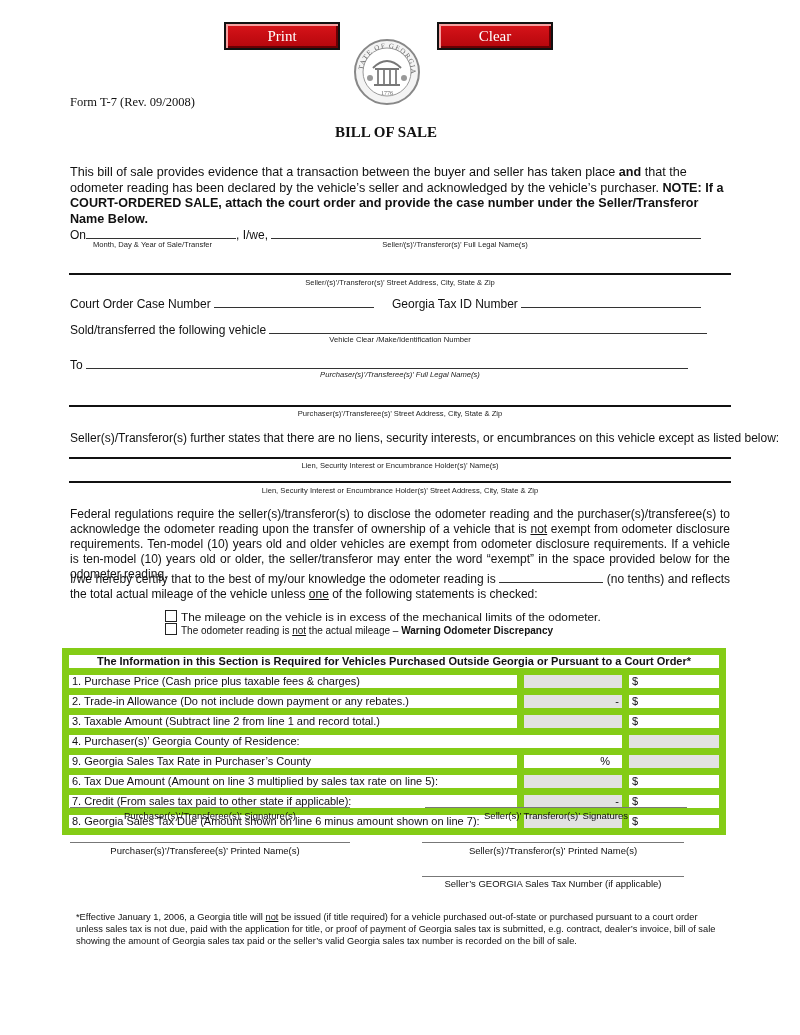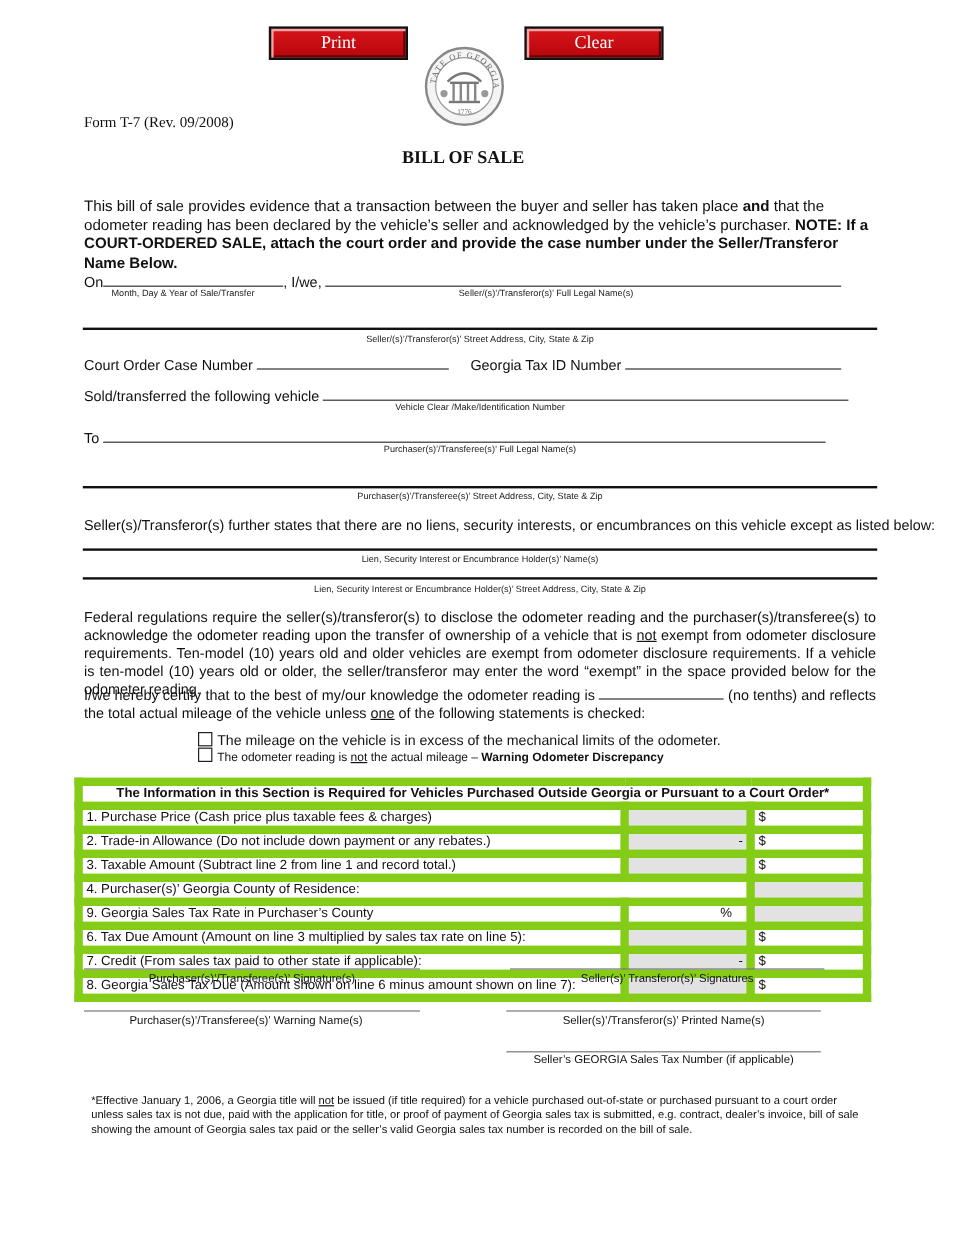--- a/index.html
+++ b/index.html
@@ -88,21 +88,21 @@
 <div class="field-row" style="top:322px;">
   <span>Sold/transferred the following vehicle</span>
   <span class="blank" style="width:438px;"></span>
 </div>
 <div class="caption" style="left:250px; width:300px; top:335px;">Vehicle Clear /Make/Identification Number</div>
 
 <div class="field-row" style="top:357px;">
   <span>To</span>
   <span class="blank" style="width:602px;"></span>
 </div>
-<div class="caption" style="left:70px; width:660px; top:370px;">Purchaser(s)’/Transferee(s)’ Full Legal Name(s)</div>
+<div class="caption" style="left:70px; width:660px; top:370px;font-style:italic;">Purchaser(s)’/Transferee(s)’ Full Legal Name(s)</div>
 
 <div class="thick" style="left:69px; width:662px; top:405px;"></div>
 <div class="caption" style="left:69px; width:662px; top:409px;">Purchaser(s)’/Transferee(s)’ Street Address, City, State &amp; Zip</div>
 
 <div class="abs" style="left:70px; top:431px; font-size:12px; white-space:nowrap;">Seller(s)/Transferor(s) further states that there are no liens, security interests, or encumbrances on this vehicle except as listed below:</div>
 <div class="thick" style="left:69px; width:662px; top:457px;"></div>
 <div class="caption" style="left:69px; width:662px; top:461px;">Lien, Security Interest or Encumbrance Holder(s)’ Name(s)</div>
 <div class="thick" style="left:69px; width:662px; top:481px;"></div>
 <div class="caption" style="left:69px; width:662px; top:486px;">Lien, Security Interest or Encumbrance Holder(s)’ Street Address, City, State &amp; Zip</div>
 
@@ -167,21 +167,21 @@
   </tr>
 </tbody>
   </table>
 
 <div class="sig-line" style="left:70px; width:280px; top:807px;"></div>
 <div class="sig-cap" style="left:70px; width:280px; top:810px;">Purchaser(s)’/Transferee(s)’ Signature(s)</div>
 <div class="sig-line" style="left:425px; width:262px; top:807px;"></div>
 <div class="sig-cap" style="left:425px; width:262px; top:810px;">Seller(s)’ Transferor(s)’ Signatures</div>
 
 <div class="sig-line" style="left:70px; width:280px; top:842px;"></div>
-<div class="sig-cap" style="left:70px; width:270px; top:845px;">Purchaser(s)’/Transferee(s)’ Warning Name(s)</div>
+<div class="sig-cap" style="left:70px; width:270px; top:845px;">Purchaser(s)’/Transferee(s)’ Printed Name(s)</div>
 <div class="sig-line" style="left:422px; width:262px; top:842px;"></div>
 <div class="sig-cap" style="left:422px; width:262px; top:845px;">Seller(s)’/Transferor(s)’ Printed Name(s)</div>
 
 <div class="sig-line" style="left:422px; width:262px; top:876px;"></div>
 <div class="sig-cap" style="left:422px; width:262px; top:878px;">Seller’s GEORGIA Sales Tax Number (if applicable)</div>
 
 <div class="abs" style="left:76px; top:911px; width:640px; font-size:9.3px; line-height:12px;">
   <span>*Effective January 1, 2006, a Georgia title will </span><u>not</u><span> be issued (if title required) for a vehicle purchased out-of-state or purchased pursuant to a court order unless sales tax is not due, paid with the application for title, or proof of payment of Georgia sales tax is submitted, e.g. contract, dealer’s invoice, bill of sale showing the amount of Georgia sales tax paid or the seller’s valid Georgia sales tax number is recorded on the bill of sale.</span>
 </div>
 

